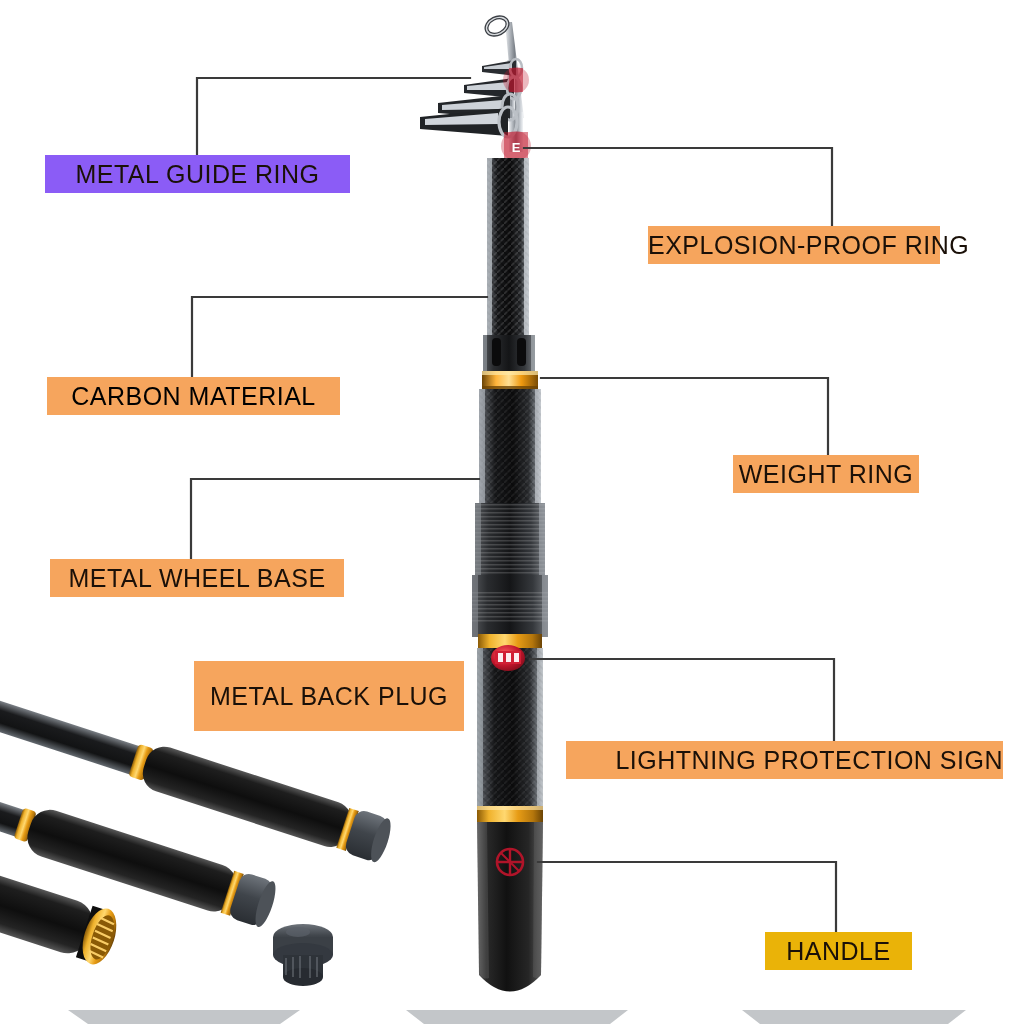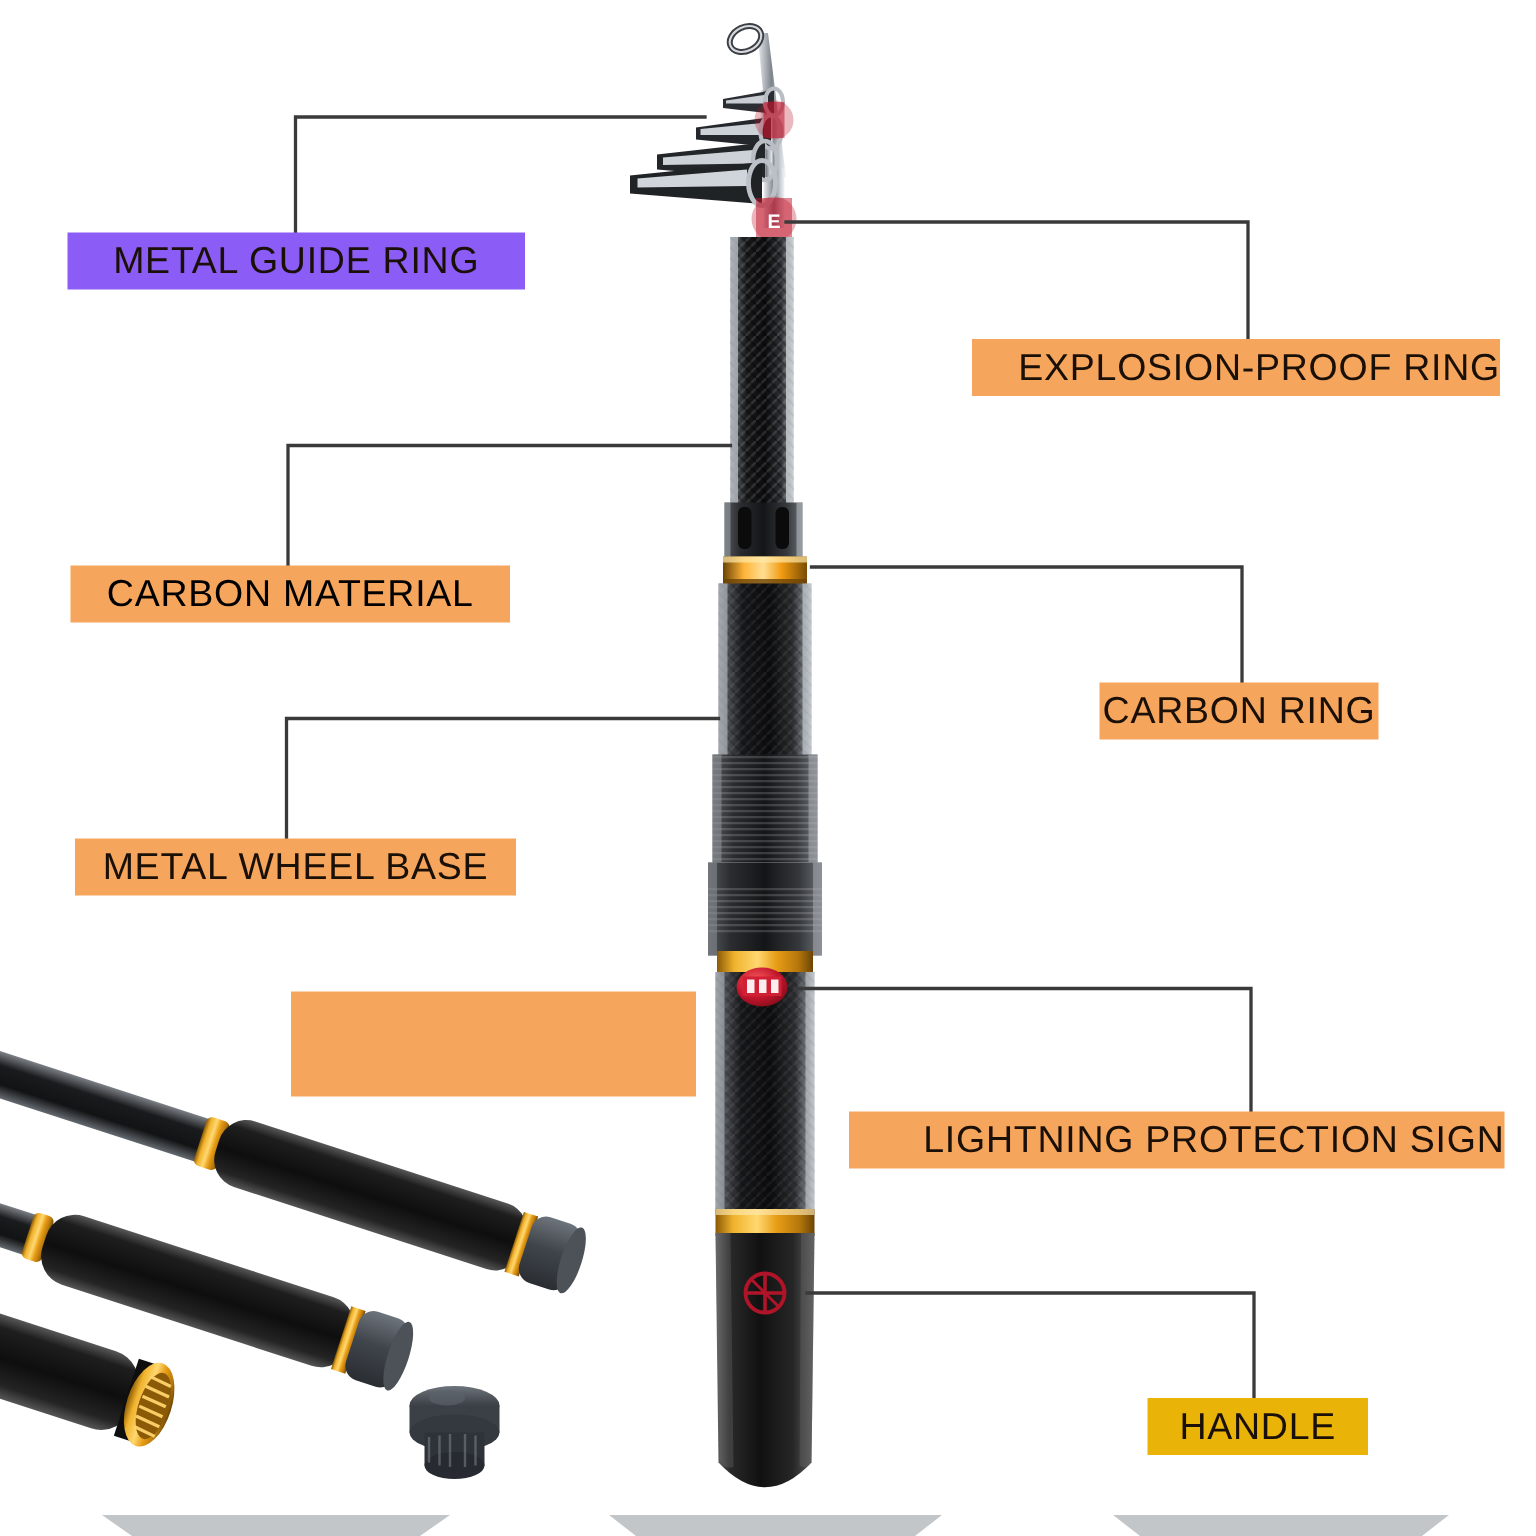--- a/index.html
+++ b/index.html
@@ -316,22 +316,22 @@
         <path d="M 487,297 L 192,297 L 192,377" stroke="#3a3a3a"></path>
         <path d="M 541,378 L 828,378 L 828,455" stroke="#3a3a3a"></path>
         <path d="M 479,479 L 191,479 L 191,559" stroke="#3a3a3a"></path>
         <path d="M 530,659 L 834,659 L 834,741" stroke="#3a3a3a"></path>
         <path d="M 538,862 L 836,862 L 836,932" stroke="#3a3a3a"></path>
       </g>
   </svg>
 
   <div id="label-layer">
       <div class="label" style="left: 45px; top: 155px; width: 305px; height: 38px; font-size: 25px; background: #8b5cf6; color: rgb(26, 16, 8); text-align: center;"><span>METAL GUIDE RING</span></div>
-      <div class="label" style="left: 648px; top: 226px; width: 352px; height: 38px; font-size: 25px; background: rgb(246, 165, 93); color: rgb(26, 16, 8); text-align: right;"><span>EXPLOSION-PROOF RING</span></div>
+      <div class="label" style="left: 648px; top: 226px; width: 292px; height: 38px; font-size: 25px; background: rgb(246, 165, 93); color: rgb(26, 16, 8); text-align: right;"><span>EXPLOSION-PROOF RING</span></div>
       <div class="label" style="left: 47px; top: 377px; width: 293px; height: 38px; font-size: 25px; background: rgb(246, 165, 93); color: #000000; text-align: center;"><span>CARBON MATERIAL</span></div>
-      <div class="label" style="left: 733px; top: 455px; width: 186px; height: 38px; font-size: 25px; background: rgb(246, 165, 93); color: rgb(26, 16, 8); text-align: center;"><span>CARBON RING</span></div>
+      <div class="label" style="left: 733px; top: 455px; width: 186px; height: 38px; font-size: 25px; background: rgb(246, 165, 93); color: rgb(26, 16, 8); text-align: center;"><span>WEIGHT RING</span></div>
       <div class="label" style="left: 50px; top: 559px; width: 294px; height: 38px; font-size: 25px; background: rgb(246, 165, 93); color: rgb(26, 16, 8); text-align: center;"><span>METAL WHEEL BASE</span></div>
-      <div class="label" style="left: 194px; top: 661px; width: 270px; height: 70px; font-size: 25px; background: rgb(246, 165, 93); color: rgb(26, 16, 8); text-align: center;"></div>
+      <div class="label" style="left: 194px; top: 661px; width: 270px; height: 70px; font-size: 25px; background: rgb(246, 165, 93); color: rgb(26, 16, 8); text-align: center;"><span>METAL BACK PLUG</span></div>
       <div class="label" style="left: 566px; top: 741px; width: 437px; height: 38px; font-size: 25px; background: rgb(246, 165, 93); color: rgb(26, 16, 8); text-align: right;"><span>LIGHTNING PROTECTION SIGN</span></div>
       <div class="label" style="left: 765px; top: 932px; width: 147px; height: 38px; font-size: 25px; background: #eab308; color: rgb(26, 16, 8); text-align: center;"><span>HANDLE</span></div>
     </div>
 
 </div>
 
 </body></html>

